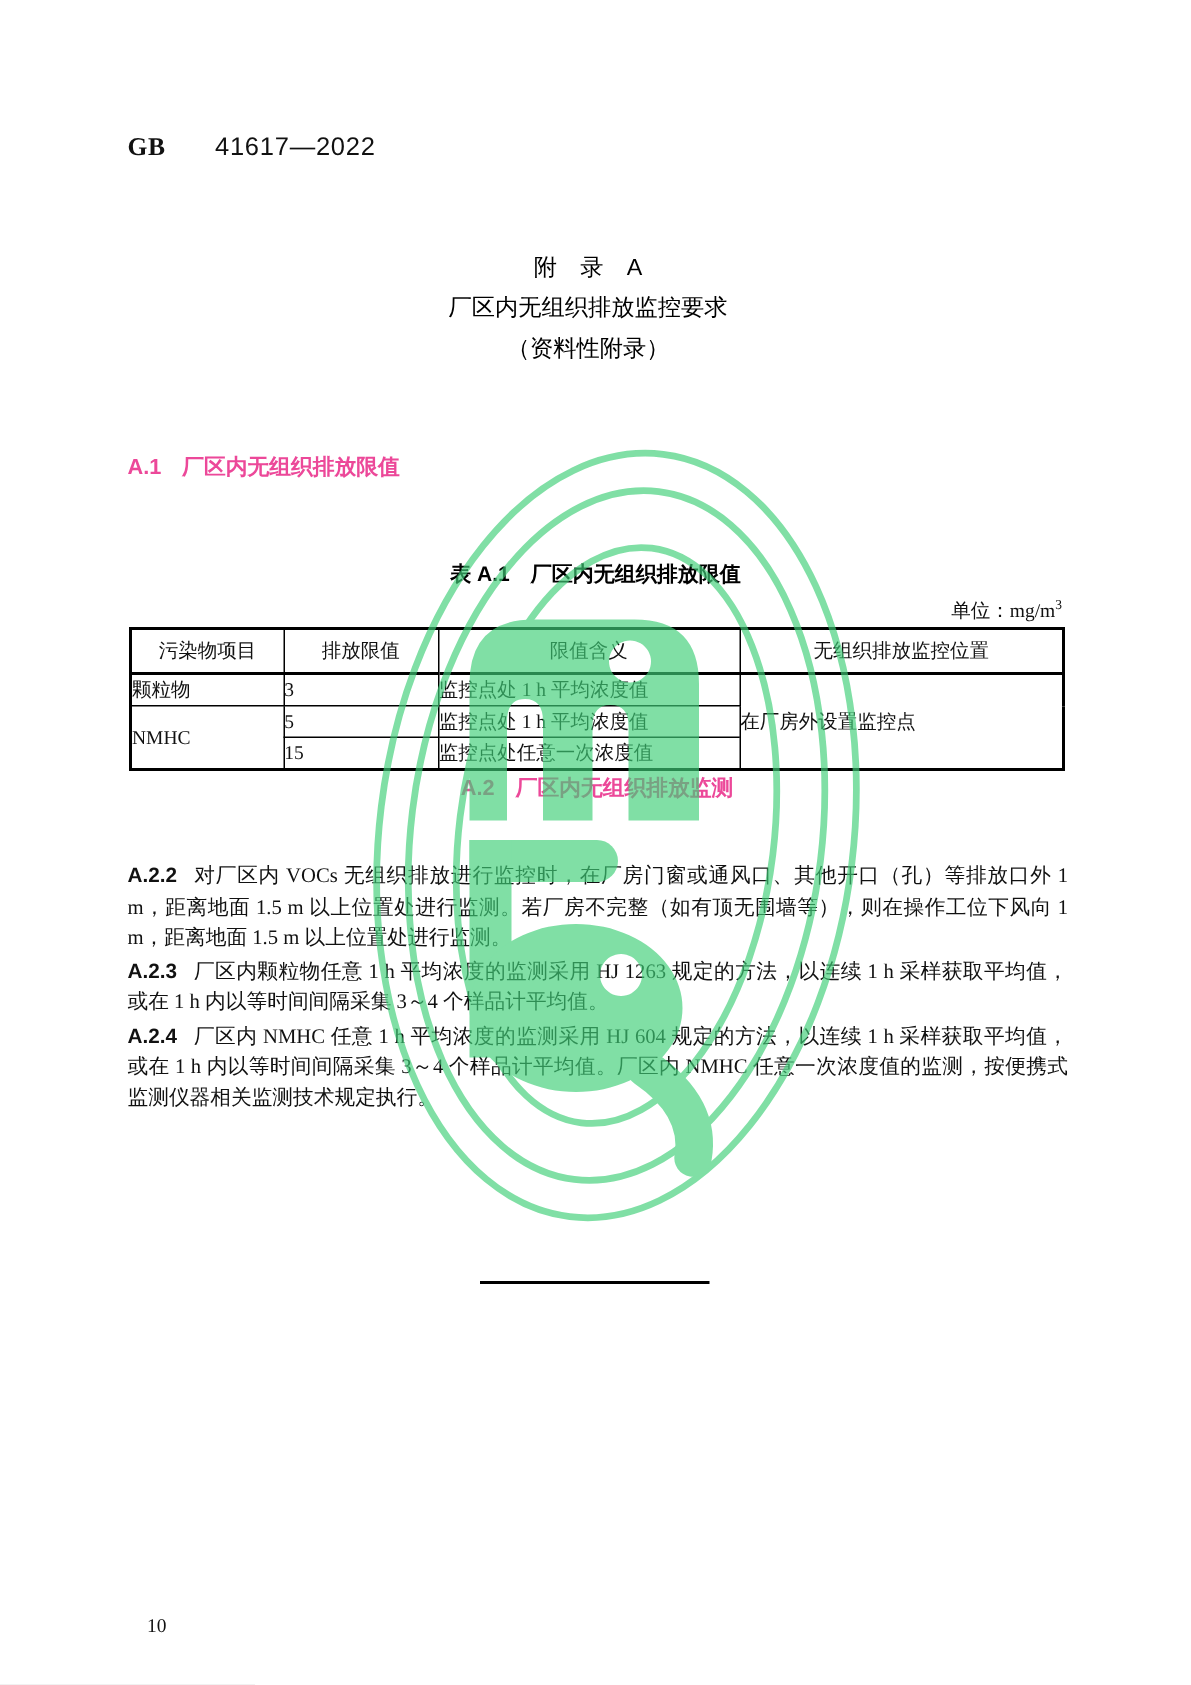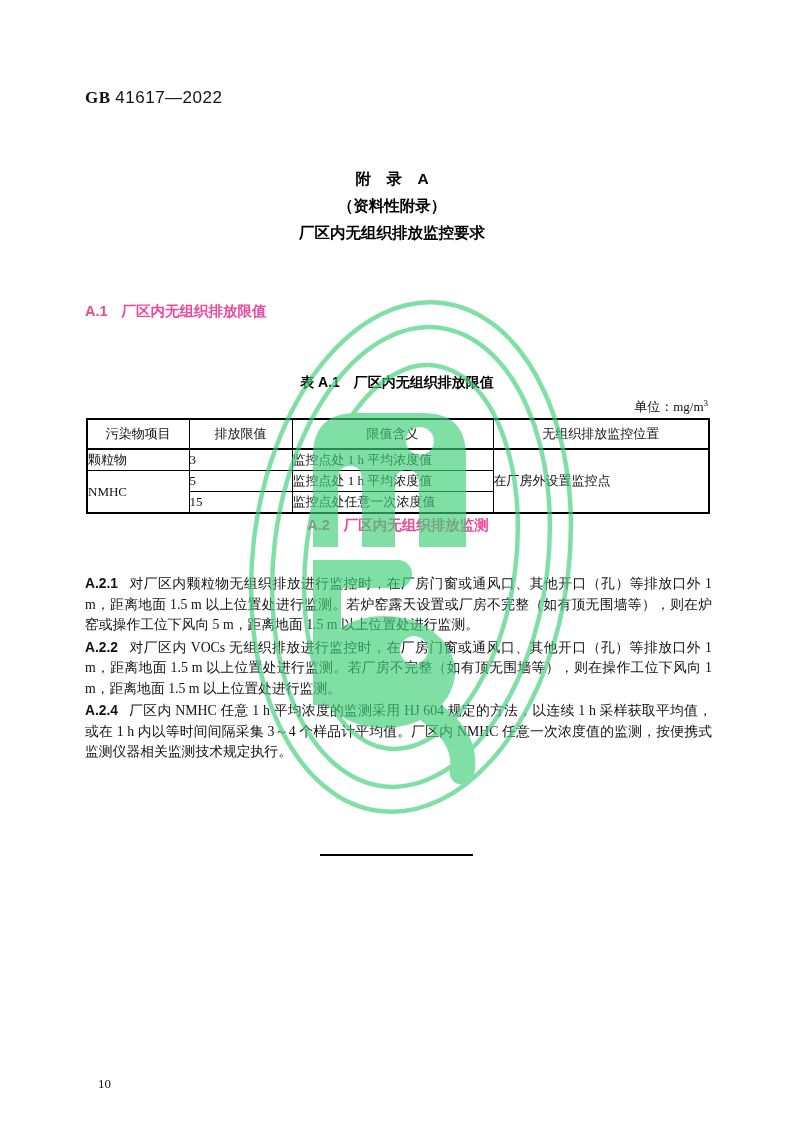--- a/index.html
+++ b/index.html
@@ -8,26 +8,26 @@
     background:#ffffff;overflow:hidden;
     font-family:"Liberation Serif","DejaVu Serif",serif;color:#111;
   }
   .abs{position:absolute;}
   
   .std-no{
     left:85px;top:88px;font-size:17px;letter-spacing:.5px;
     font-family:"Liberation Serif","DejaVu Serif",serif;
   }
   .std-no .gb{font-weight:bold;}
-  .std-no .num{font-family:"Liberation Sans","DejaVu Sans",sans-serif;}
+  .std-no .num{font-family:"Liberation Sans","DejaVu Sans",sans-serif;margin-left:28px;}
   
   .appendix-title{
     left:0;top:165px;width:784px;text-align:center;
     font-family:"Liberation Sans","DejaVu Sans",sans-serif;
-    font-weight:bold;font-size:15.5px;line-height:27px;color:#000;
+    font-weight:normal;font-size:15.5px;line-height:27px;color:#000;
   }
   
   .sec-head{
     left:85px;width:626px;
     font-family:"Liberation Sans","DejaVu Sans",sans-serif;
     font-weight:bold;font-size:14.5px;color:#ec4899;
   }
   .sec-head .sec-no{margin-right:14px;}
   .a1-head{top:302px;}
   .a2-head{top:516px;text-align:center;}
@@ -81,22 +81,22 @@
 
 <div class="page">
 
   <div class="abs std-no">
     <span class="gb">GB</span>
     <span class="num">41617—2022</span>
   </div>
 
   <div class="abs appendix-title">
     <div>附　录　A</div>
+    <div>厂区内无组织排放监控要求</div>
     <div>（资料性附录）</div>
-    <div>厂区内无组织排放监控要求</div>
   </div>
 
   <div class="abs sec-head a1-head">
     <span class="sec-no">A.1</span><span>厂区内无组织排放限值</span>
   </div>
 
 
   <div class="abs tbl-caption">表 A.1　厂区内无组织排放限值</div>
   <div class="abs tbl-unit">
     <span>单位：mg/m</span><sup>3</sup>
@@ -134,22 +134,22 @@
         <td>监控点处任意一次浓度值</td>
       </tr>
     </tbody>
   </table>
 
   <div class="abs sec-head a2-head">
     <span class="sec-no">A.2</span><span>厂区内无组织排放监测</span>
   </div>
 
   <div class="abs clauses">
-    <p class="clause"><span class="clause-no">A.2.1</span><span>对厂区内颗粒物无组织排放进行监控时，在厂房门窗或通风口、其他开口（孔）等排放口外 1 m，距离地面 1.5 m 以上位置处进行监测。若炉窑露天设置或厂房不完整（如有顶无围墙等），则在炉窑或操作工位下风向 5 m，距离地面 1.5 m 以上位置处进行监测。</span></p>
     <p class="clause"><span class="clause-no">A.2.2</span><span>对厂区内 VOCs 无组织排放进行监控时，在厂房门窗或通风口、其他开口（孔）等排放口外 1 m，距离地面 1.5 m 以上位置处进行监测。若厂房不完整（如有顶无围墙等），则在操作工位下风向 1 m，距离地面 1.5 m 以上位置处进行监测。</span></p>
+    <p class="clause"><span class="clause-no">A.2.3</span><span>厂区内颗粒物任意 1 h 平均浓度的监测采用 HJ 1263 规定的方法，以连续 1 h 采样获取平均值，或在 1 h 内以等时间间隔采集 3～4 个样品计平均值。</span></p>
     <p class="clause"><span class="clause-no">A.2.4</span><span>厂区内 NMHC 任意 1 h 平均浓度的监测采用 HJ 604 规定的方法，以连续 1 h 采样获取平均值，或在 1 h 内以等时间间隔采集 3～4 个样品计平均值。厂区内 NMHC 任意一次浓度值的监测，按便携式监测仪器相关监测技术规定执行。</span></p>
   </div>
 
   <div class="abs end-rule"></div>
 
   <div class="abs page-no">10</div>
 
   <svg class="abs watermark" viewBox="0 0 794 1123" xmlns="http://www.w3.org/2000/svg">
     <g opacity="0.66">
 

